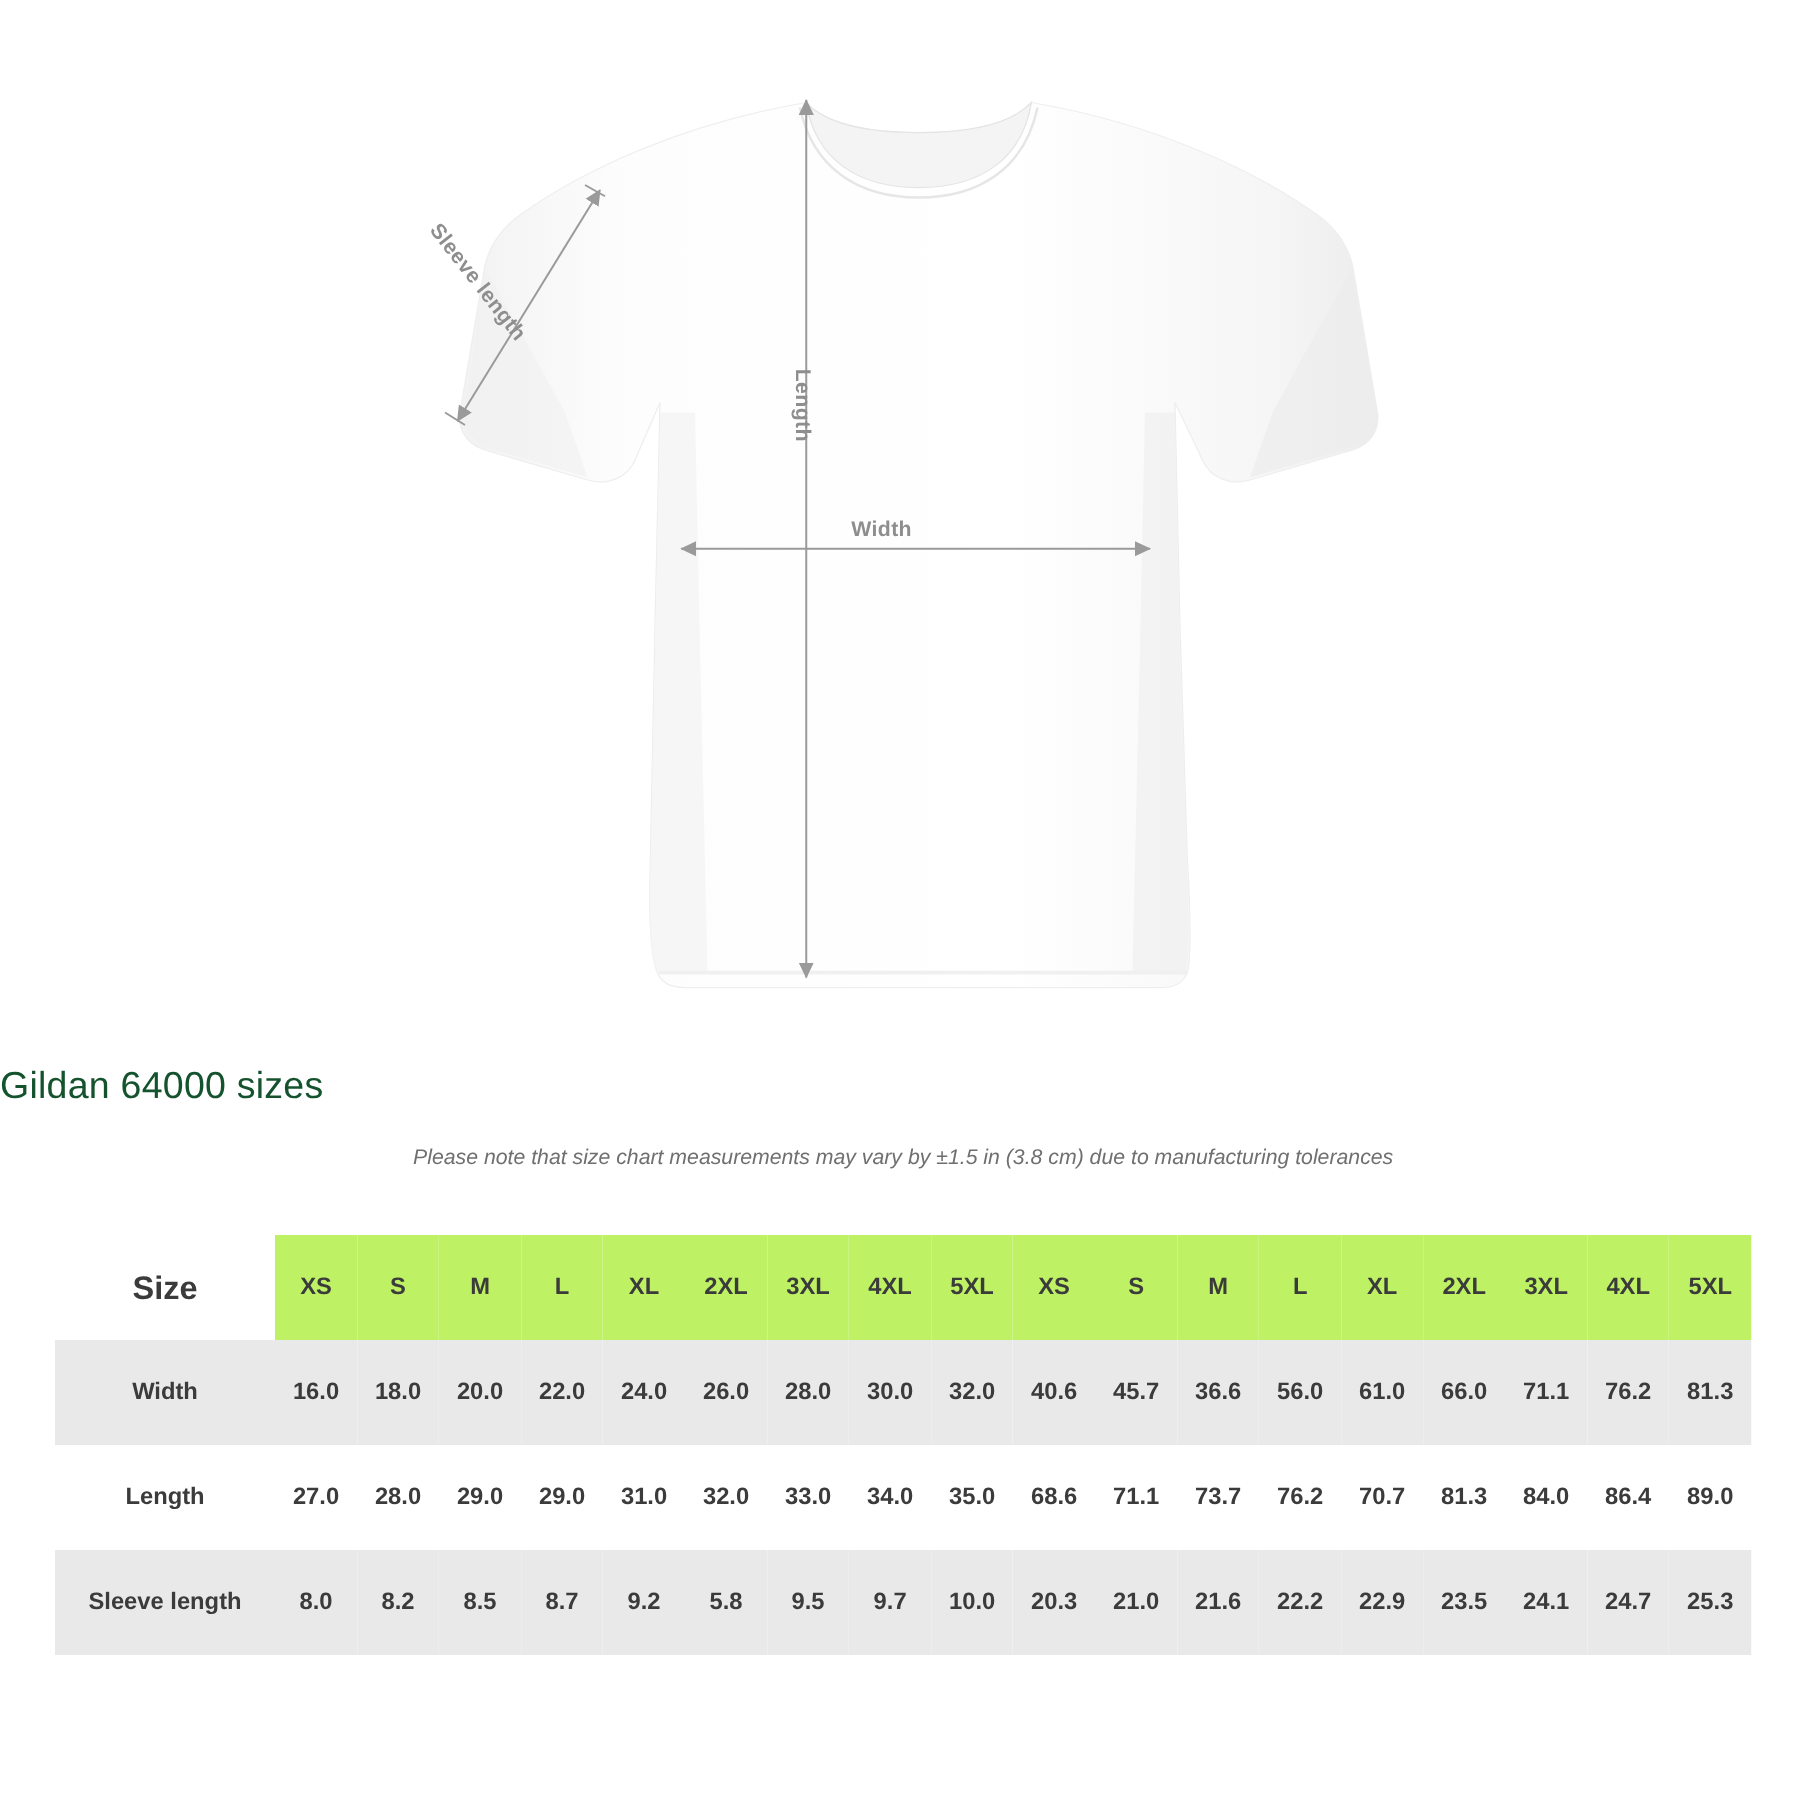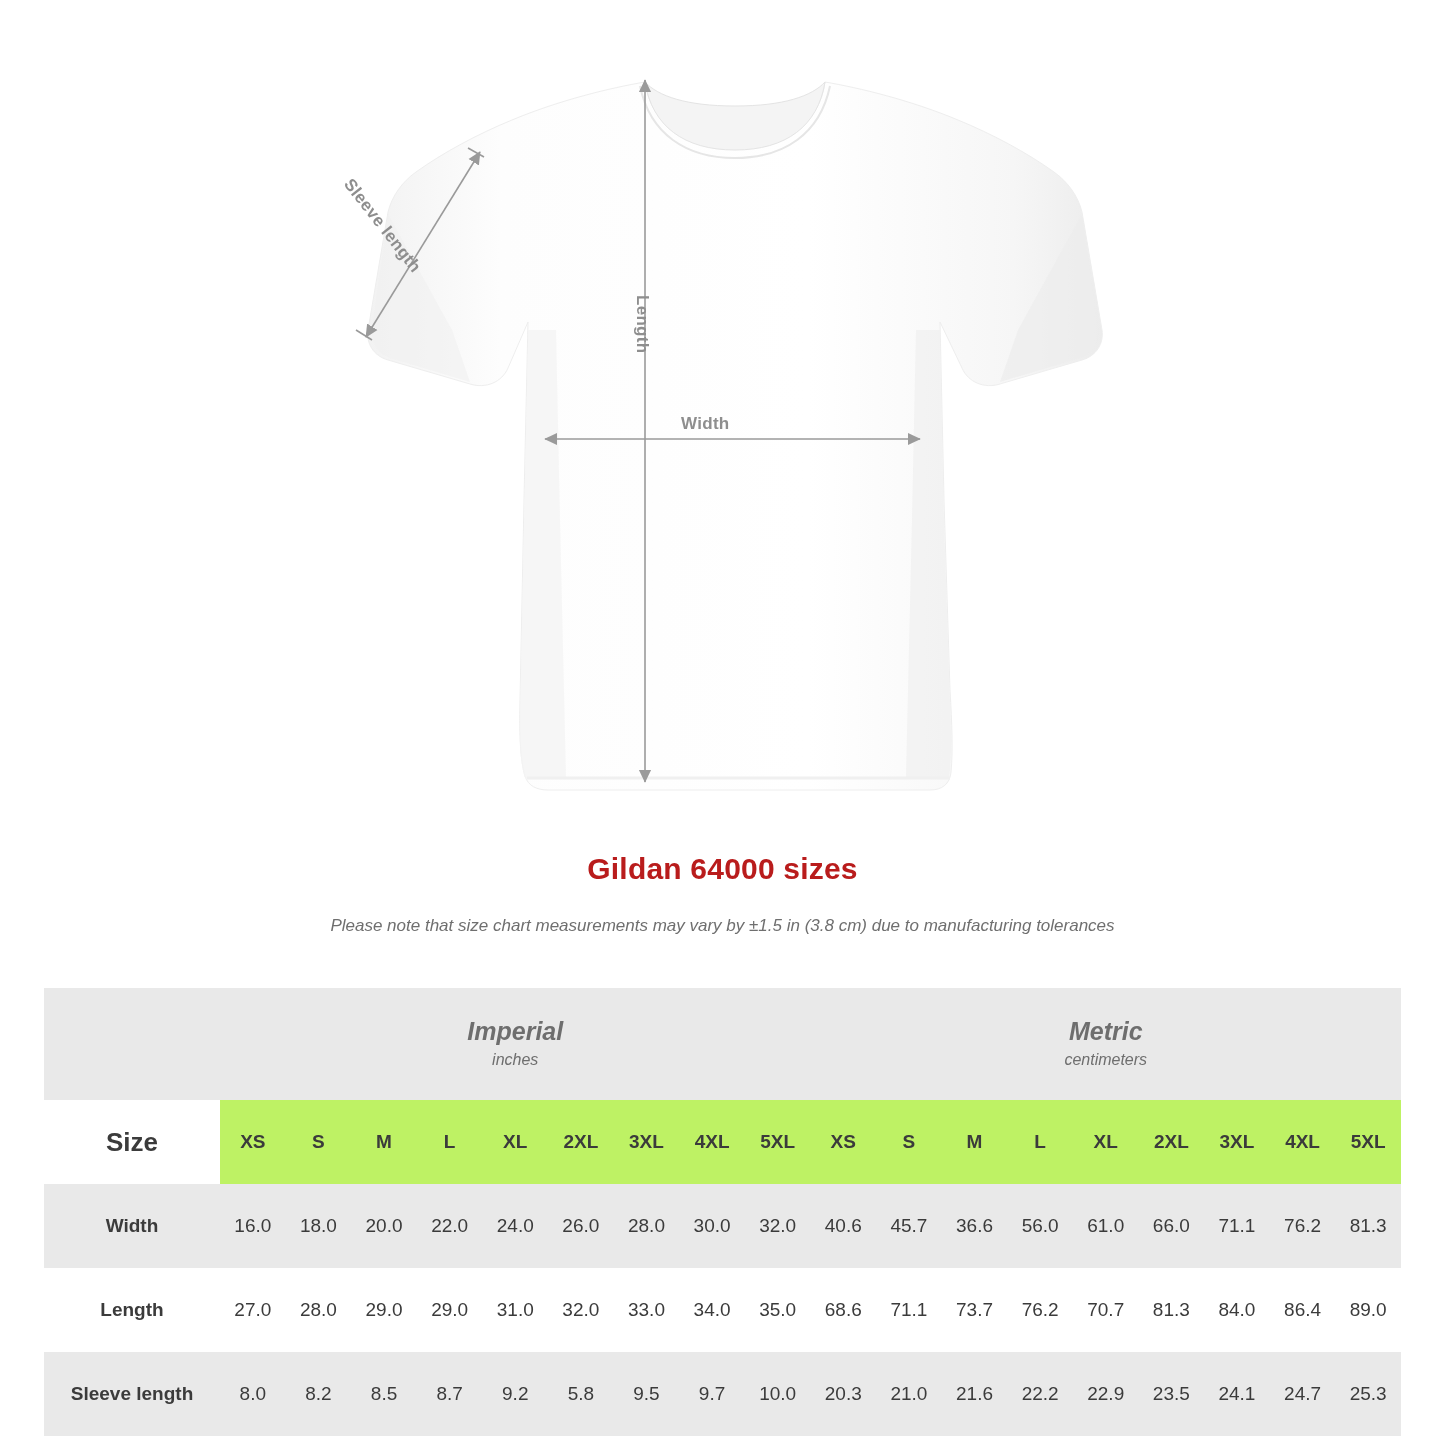--- a/index.html
+++ b/index.html
@@ -52,24 +52,24 @@
     transform: rotate(90deg);
     transform-origin: left top;
   }
   #label-width {
     left: 681px;
     top: 414px;
   }
 
   
   .chart-title {
-    text-align: center;
+    text-align: left;
     font-size: 30px;
-    font-weight: bold;
-    color: #b91c1c;
+    font-weight: normal;
+    color: #14532d;
     margin: 0;
     padding-top: 22px;
     letter-spacing: 0.2px;
   }
   .chart-note {
     text-align: center;
     font-size: 17px;
     font-style: italic;
     color: #6f6f6f;
     margin: 16px;
@@ -122,20 +122,21 @@
   .hdr-row td.rowlabel {
     background: #ffffff;
     font-size: 26px;
   }
   .data-row td {
     height: 84px;
     text-align: center;
     vertical-align: middle;
     font-size: 19px;
     color: #3b3b3b;
+    font-weight: bold;
   }
   .data-row.shade td { background: #e9e9e9; }
   .data-row.plain td { background: #ffffff; }
   .data-row td.rowlabel {
     font-weight: bold;
     font-size: 19px;
   }
   col.lbl { width: 176px; }
   col.cell { width: auto; }
 </style>
@@ -248,31 +249,20 @@
           <col class="cell">
           <col class="cell">
           <col class="cell">
           <col class="cell">
         <col class="cell">
           <col class="cell">
           <col class="cell">
           <col class="cell">
       </colgroup>
       <tbody>
-        <tr class="unit-head">
-          <td></td>
-          <td colspan="9">
-            <div class="unit-name">Imperial</div>
-            <div class="unit-sub">inches</div>
-          </td>
-          <td colspan="9">
-            <div class="unit-name">Metric</div>
-            <div class="unit-sub">centimeters</div>
-          </td>
-        </tr>
 
         <tr class="hdr-row">
           <td class="rowlabel">Size</td>
           <td>XS</td>
           <td>S</td>
           <td>M</td>
           <td>L</td>
           <td>XL</td>
           <td>2XL</td>
           <td>3XL</td>

